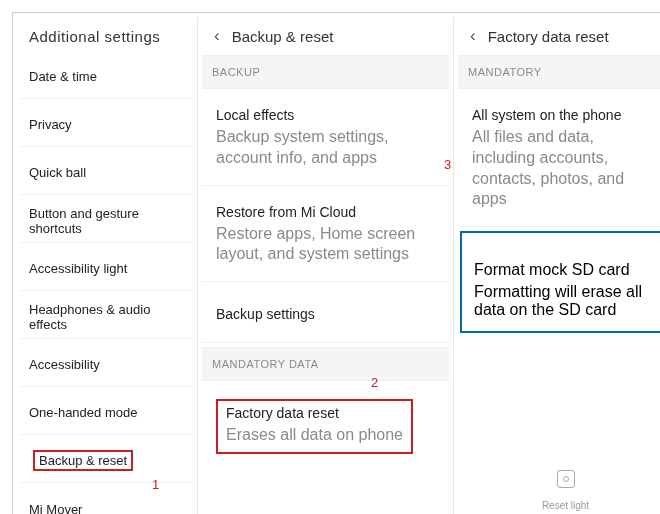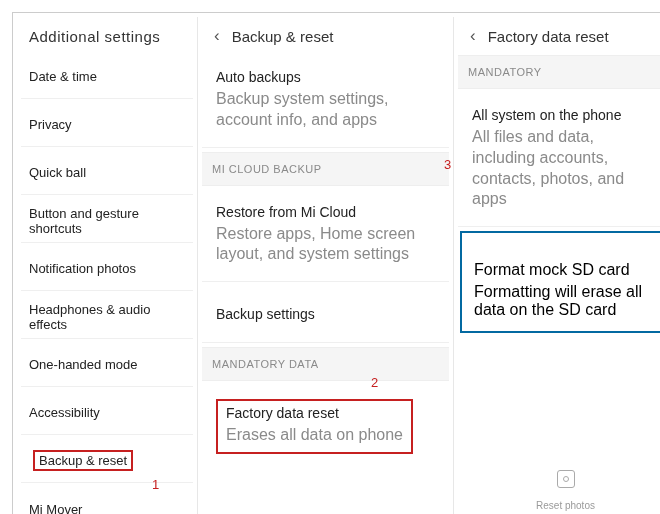--- a/index.html
+++ b/index.html
@@ -40,41 +40,41 @@
 <body>
 
 <div class="wrap">
 
   <div class="col col1">
     <div class="hdr hdr1">Additional settings</div>
     <div class="row">Date &amp; time</div>
     <div class="row">Privacy</div>
     <div class="row">Quick ball</div>
     <div class="row">Button and gesture shortcuts</div>
-    <div class="row">Notification photos</div>
+    <div class="row">Accessibility light</div>
     <div class="row">Headphones &amp; audio effects</div>
+    <div class="row">Accessibility</div>
     <div class="row">One-handed mode</div>
-    <div class="row">Accessibility</div>
     <div class="row">
       <span class="hi">Backup &amp; reset</span>
     </div>
     <div class="row" style="border-bottom:none;">Mi Mover</div>
   </div>
   <div class="callout" style="left:135px; top:460px;">1</div>
 
   <div class="col col2">
     <div class="hdr hdr2">
       <span class="back">‹</span>
       <span>Backup &amp; reset</span>
     </div>
+    <div class="sect">BACKUP</div>
     <div class="item">
-      <div class="title">Auto backups</div>
+      <div class="title">Local effects</div>
       <div class="sub">Backup system settings, account info, and apps</div>
     </div>
-    <div class="sect">MI CLOUD BACKUP</div>
     <div class="item">
       <div class="title">Restore from Mi Cloud</div>
       <div class="sub">Restore apps, Home screen layout, and system settings</div>
     </div>
     <div class="item" style="padding-top:16px;padding-bottom:16px;">
       <div class="title">Backup settings</div>
     </div>
     <div class="sect">MANDATORY DATA</div>
     <div class="item" style="border-bottom:none;">
       <div class="hi-item1">
@@ -97,18 +97,18 @@
     </div>
     <div class="hi-item2">
       <div class="title">Format mock SD card</div>
       <div class="sub">Formatting will erase all data on the SD card</div>
     </div>
 
     <div class="reset-area">
       <div class="ico">
           <div class="dot"></div>
         </div>
-      <div class="lbl">Reset photos</div>
+      <div class="lbl">Reset light</div>
     </div>
   </div>
   <div class="callout" style="left:427px; top:140px;">3</div>
 
 </div>
 
 </body></html>

